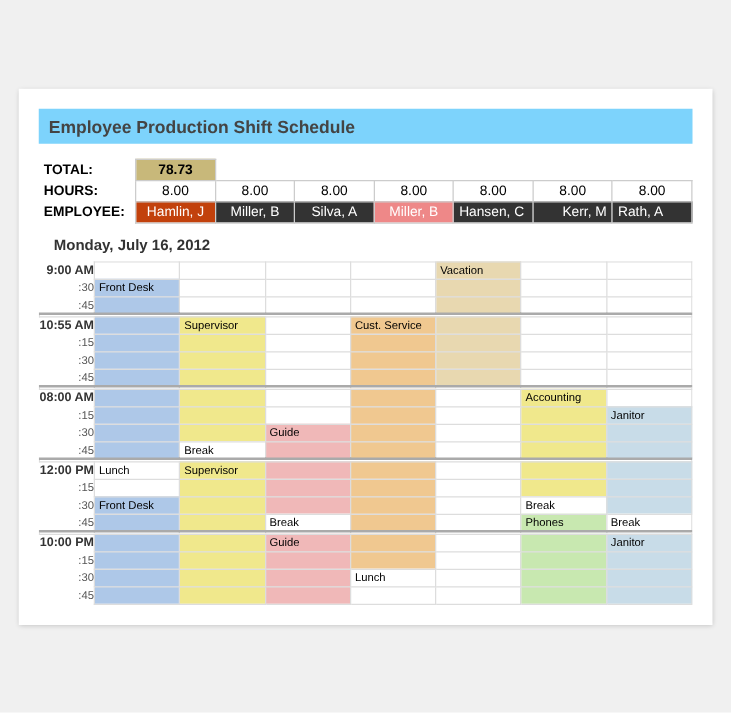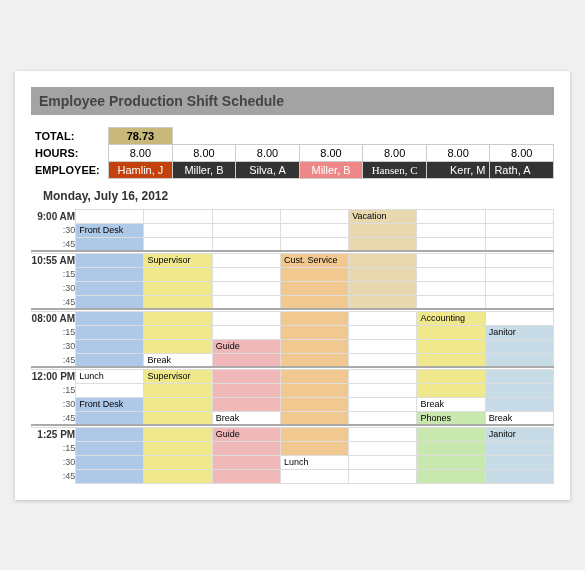--- a/index.html
+++ b/index.html
@@ -18,21 +18,21 @@
       width: 555px;
       padding: 16px;
       box-shadow: 0 1px 4px rgba(0,0,0,0.2);
     }
     .title {
       font-size: 14px;
       font-weight: bold;
       color: #444;
       margin-bottom: 12px;
       padding: 6px 8px;
-      background: #a3a3a3;
+      background: #7dd3fc;
     }
     .header-table {
       width: 100%;
       border-collapse: collapse;
       margin-bottom: 10px;
     }
     .header-table td {
       border: 1px solid #ccc;
       padding: 2px 4px;
       font-size: 11px;
@@ -51,21 +51,21 @@
     }
     .hours-cell {
       text-align: center;
       background: #fff;
       width: 60px;
     }
     .emp-hamlin { background: #c2410c; color: #fff; text-align: center; font-size: 10px; margin-top: 37px; }
     .emp-miller { background: #333; color: #fff; text-align: center; font-size: 10px; }
     .emp-silva  { background: #333; color: #fff; text-align: center; font-size: 10px; }
     .emp-millerb { background: #e88; color: #fff; text-align: center; font-size: 10px; }
-    .emp-hansen { background: #333; color: #fff; text-align: center; font-size: 10px; font-family: Liberation Serif, serif; }
+    .emp-hansen { background: #333; color: #fff; text-align: left; font-size: 10px; }
     .emp-kerr   { background: #333; color: #fff; text-align: right; font-size: 10px; }
     .emp-rath   { background: #333; color: #fff; text-align: left; font-size: 10px; }
 
     .day-label {
       font-weight: bold;
       font-size: 12px;
       margin-bottom: 6px;
       color: #333;
       padding-left: 12px;
     }
@@ -381,21 +381,21 @@
           <td class="c-empty">
               <span class="cell-content">Break</span>
             </td>
         </tr>
 
         <tr class="divider-row">
           <td colspan="8"></td>
         </tr>
 
         <tr>
-          <td class="time-col major">1:25 PM</td>
+          <td class="time-col major">10:00 PM</td>
           <td class="c-blue"></td>
           <td class="c-yellow"></td>
           <td class="c-pink">
               <span class="cell-content">Guide</span>
             </td>
           <td class="c-orange"></td>
           <td class="c-empty"></td>
           <td class="c-green"></td>
           <td class="c-ltblue">
               <span class="cell-content">Janitor</span>

